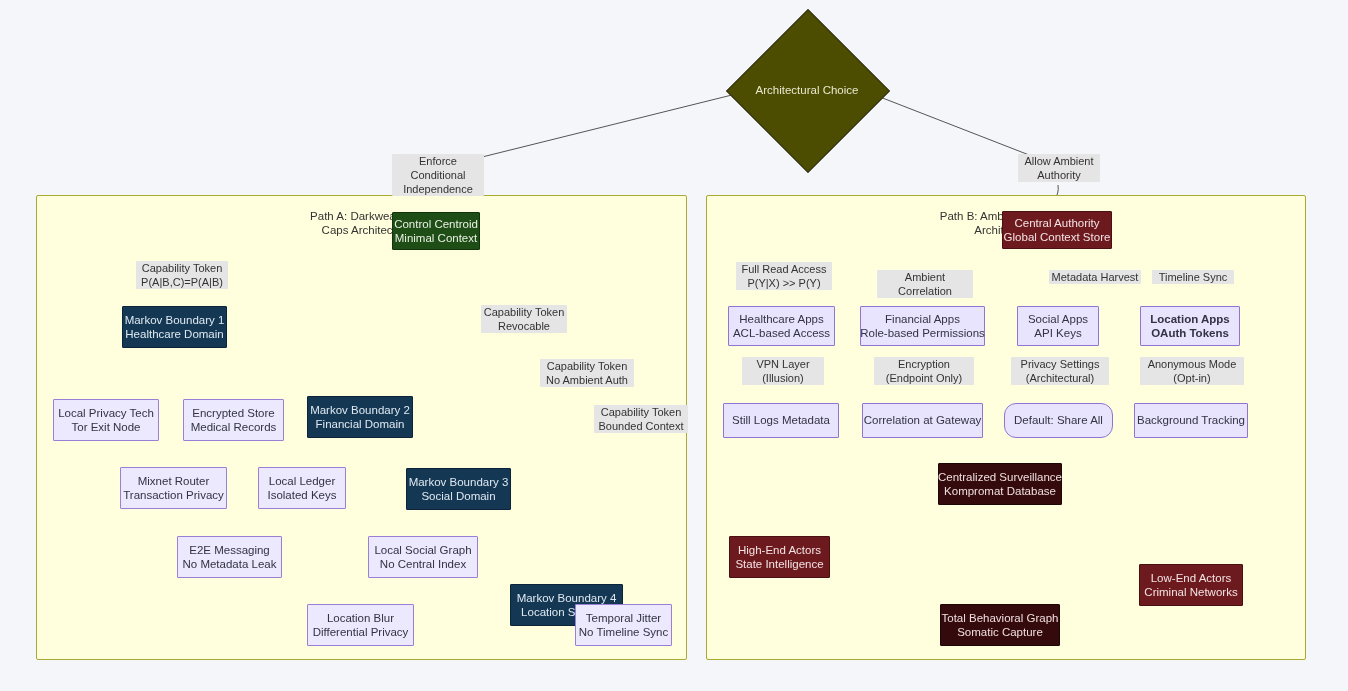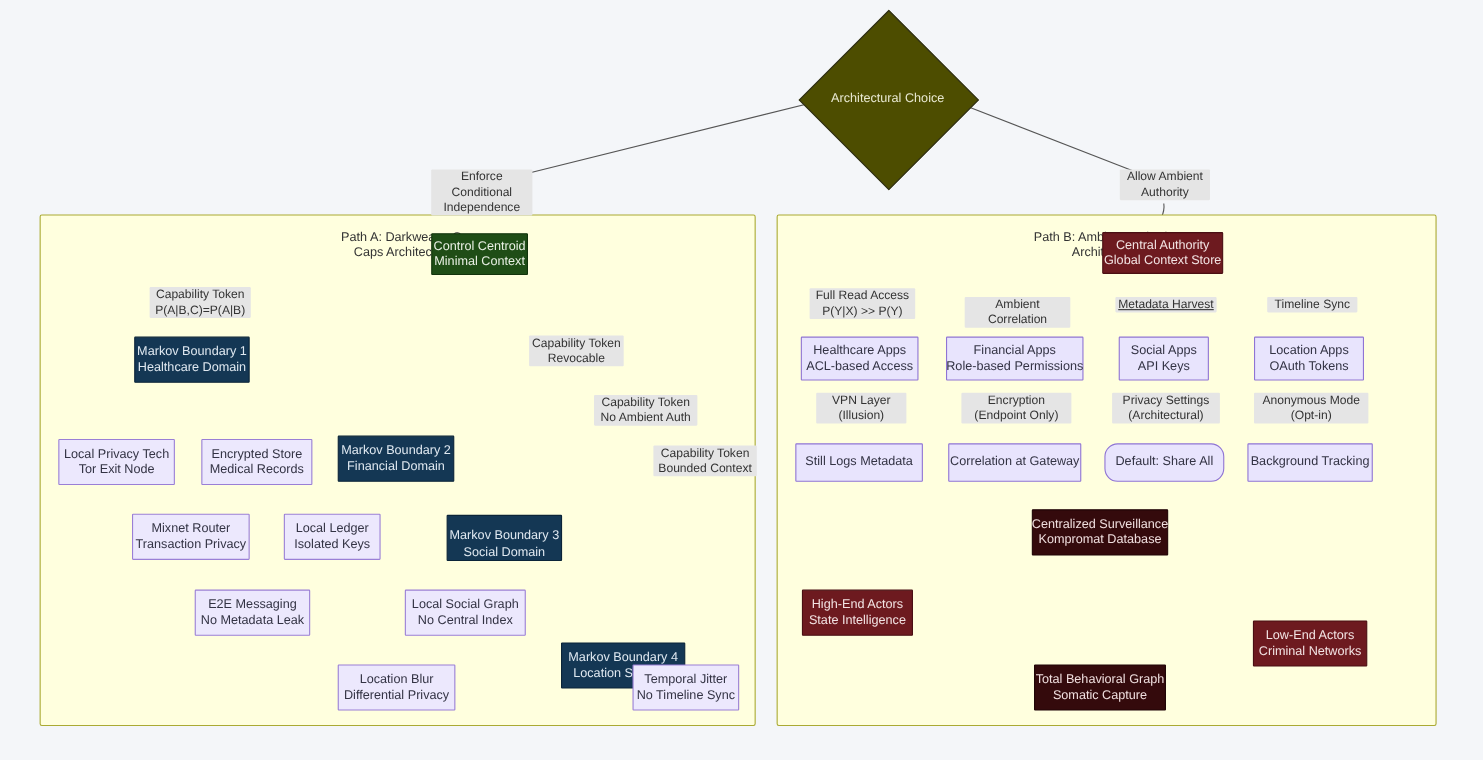--- a/index.html
+++ b/index.html
@@ -187,21 +187,21 @@
 Bounded Context</div>
 
   <div class="node n-navy" style="left:122px;top:306px;width:105px;height:42px;">
     <span>Markov Boundary 1</span>
     <span>Healthcare Domain</span>
   </div>
   <div class="node n-navy" style="left:307px;top:396px;width:106px;height:42px;">
     <span>Markov Boundary 2</span>
     <span>Financial Domain</span>
   </div>
-  <div class="node n-navy" style="left:406px;top:468px;width:105px;height:42px;justify-content:flex-end;">
+  <div class="node n-navy" style="left:406px;top:468px;width:105px;height:42px;">
     <span>Markov Boundary 3</span>
     <span>Social Domain</span>
   </div>
   <div class="node n-navy" style="left:510px;top:536px;width:113px;height:42px;margin-top:48px;">
     <span>Markov Boundary 4</span>
     <span>Location Services</span>
   </div>
 
   <div class="node n-lav" style="left:53px;top:399px;width:106px;height:42px;">
     <span>Local Privacy Tech</span>
@@ -241,36 +241,36 @@
 Architecture</div>
 
   <div class="node n-maroon" style="left:1002px;top:211px;width:110px;height:38px;">
     <span>Central Authority</span>
     <span>Global Context Store</span>
   </div>
 
   <div class="elabel" style="left:736px;top:262px;width:92px;">Full Read Access
 P(Y|X) &gt;&gt; P(Y)</div>
   <div class="elabel" style="left:877px;top:270px;width:92px;">Ambient Correlation</div>
-  <div class="elabel" style="left:1014px;top:270px;width:88px;text-decoration:underline;">Metadata Harvest</div>
+  <div class="elabel" style="left:1049px;top:270px;width:88px;">Metadata Harvest</div>
   <div class="elabel" style="left:1152px;top:270px;width:78px;">Timeline Sync</div>
 
   <div class="node n-lav2" style="left:728px;top:306px;width:107px;height:40px;">
     <span>Healthcare Apps</span>
     <span>ACL-based Access</span>
   </div>
   <div class="node n-lav2" style="left:860px;top:306px;width:125px;height:40px;">
     <span>Financial Apps</span>
     <span>Role-based Permissions</span>
   </div>
   <div class="node n-lav2" style="left:1017px;top:306px;width:82px;height:40px;">
     <span>Social Apps</span>
     <span>API Keys</span>
   </div>
-  <div class="node n-lav2" style="left:1140px;top:306px;width:100px;height:40px;">
+  <div class="node n-lav2" style="left:1140px;top:306px;width:100px;height:40px;font-weight:bold;">
     <span>Location Apps</span>
     <span>OAuth Tokens</span>
   </div>
 
   <div class="elabel" style="left:742px;top:357px;width:78px;">VPN Layer
 (Illusion)</div>
   <div class="elabel" style="left:874px;top:357px;width:96px;">Encryption
 (Endpoint Only)</div>
   <div class="elabel" style="left:1011px;top:357px;width:94px;">Privacy Settings
 (Architectural)</div>

